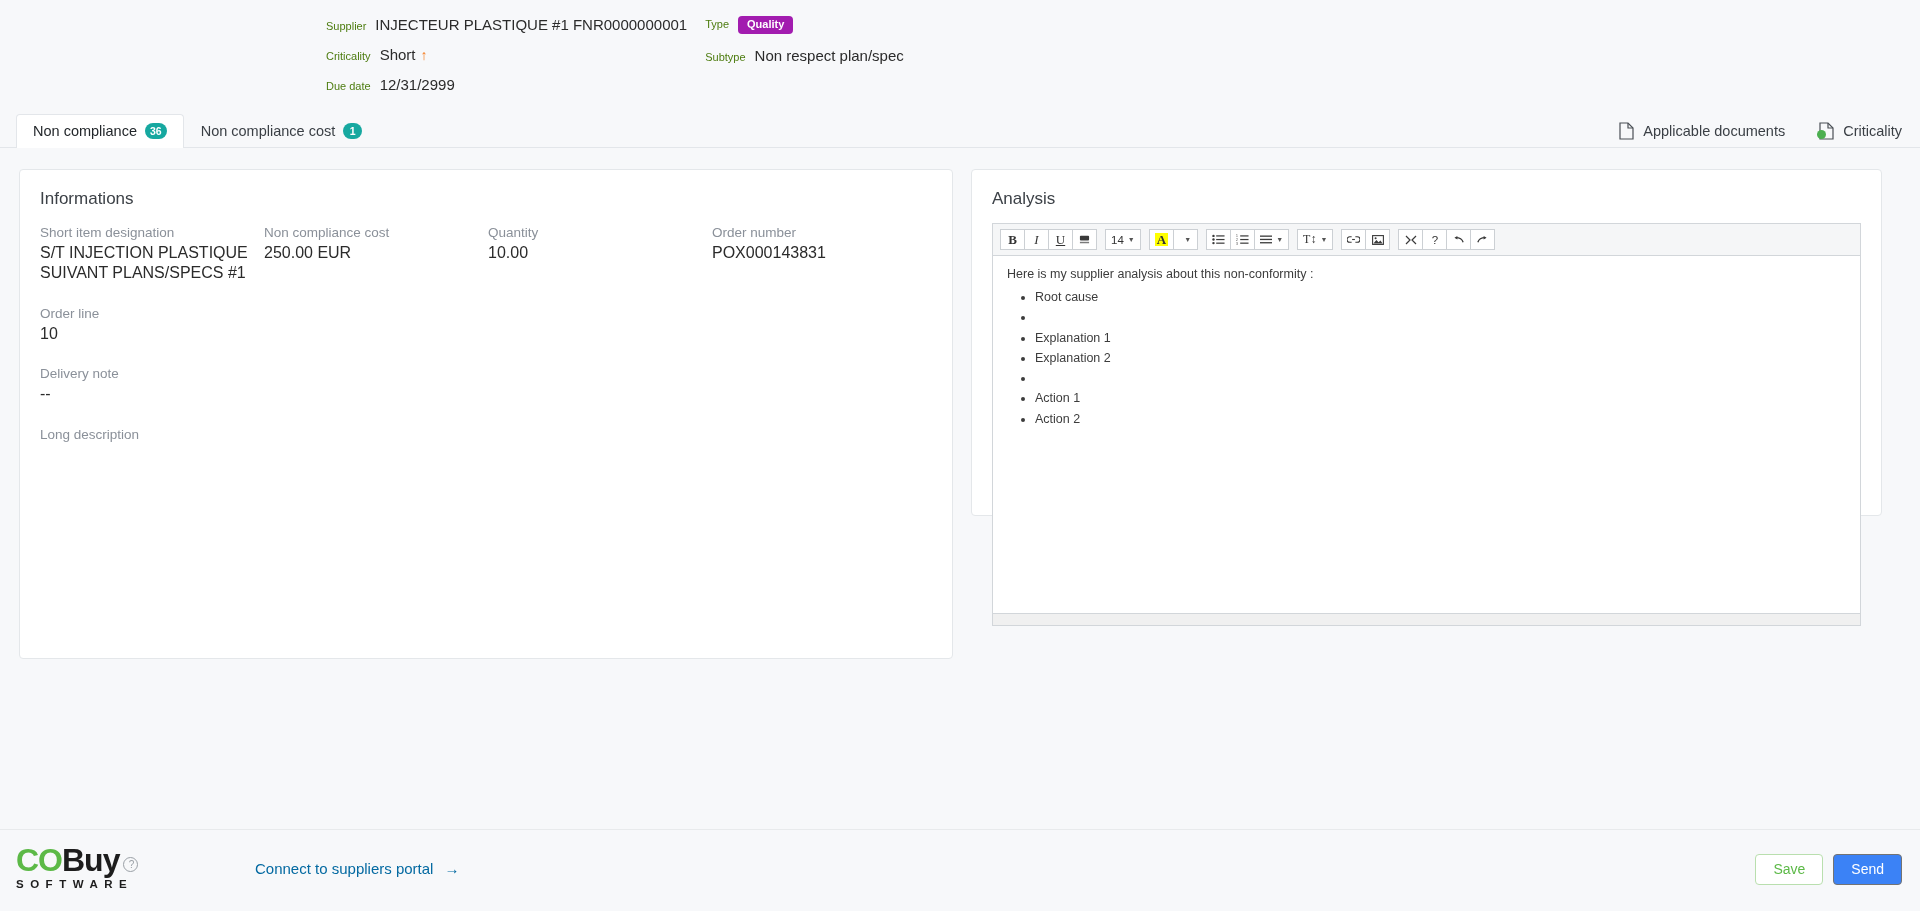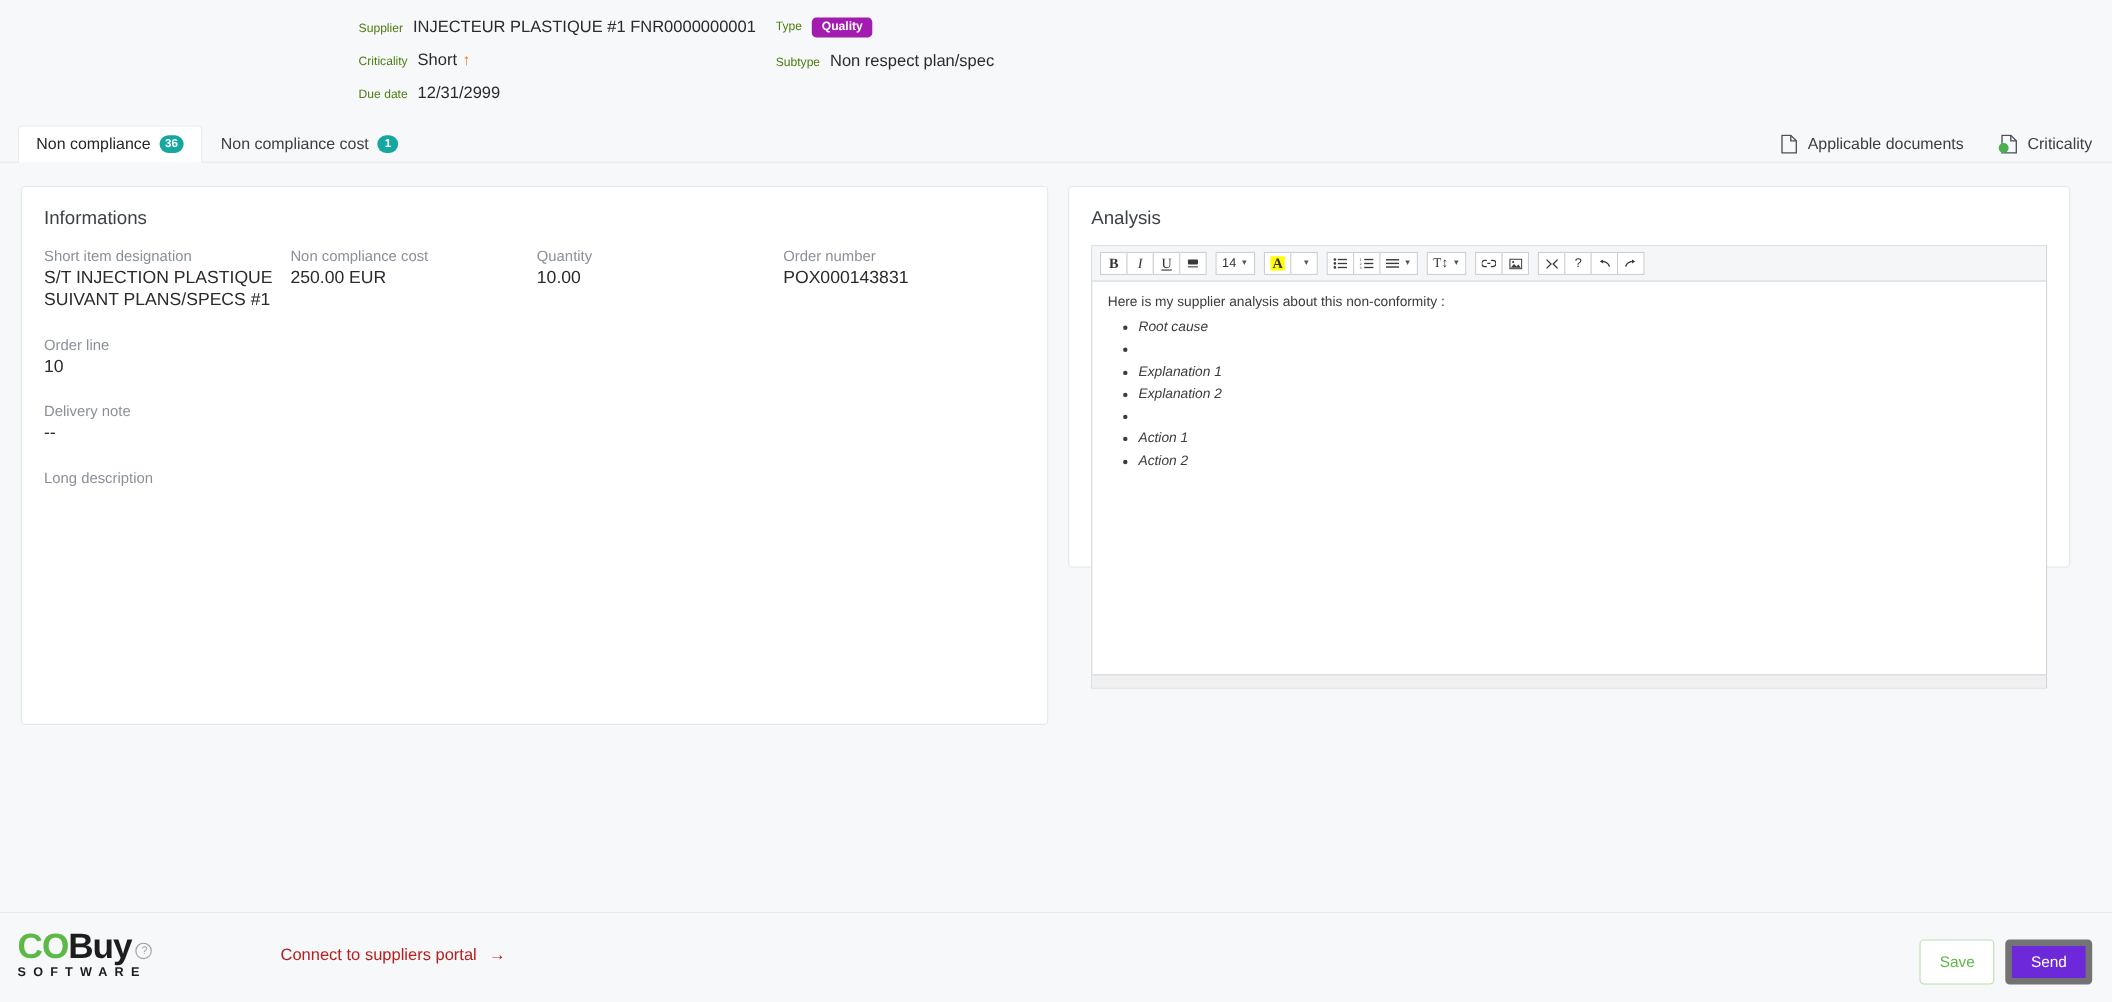--- a/index.html
+++ b/index.html
@@ -232,21 +232,21 @@
   .editor-body {
     height: 357px;
     padding: 11px 14px;
     font-size: 12.5px;
     color: #3c3c3c;
     font-family: "Liberation Sans", sans-serif;
     overflow: hidden;
   }
   .editor-body p { margin-bottom: 6px; }
   .editor-body ul { margin-left: 28px; }
-  .editor-body li { line-height: 1.62; list-style: disc; font-style: italic; }
+  .editor-body li { line-height: 1.62; list-style: disc; }
   .editor-body li.blank { min-height: 14px; }
   .editor-resize {
     height: 12px;
     background: #f0f0f0;
     border-top: 1px solid #d2d6da;
   }
 
   
   .footer {
     position: absolute;
@@ -287,41 +287,41 @@
     font-size: 11.5px;
     font-weight: bold;
     letter-spacing: 6.5px;
     color: #1d1d1d;
     margin-top: 2px;
   }
   .portal-link {
     position: absolute;
     left: 255px; top: 30px;
     font-size: 15px;
-    color: #b91c1c;
+    color: #0369a1;
     display: flex;
     align-items: center;
     gap: 11px;
     cursor: pointer;
   }
   .footer-actions {
     position: absolute;
     right: 18px; top: 24px;
     display: flex;
     gap: 10px;
   }
   .btn {
     font-size: 14px;
     border-radius: 4px;
     padding: 7px 17px;
     cursor: pointer;
     line-height: 1.1;
   }
   .btn-save { background: #fff; color: #5cb947; border: 1px solid #b9dfae; }
-  .btn-send { background: #6d28d9; color: #fff; border: 6px solid #737373; }
+  .btn-send { background: #3b82f6; color: #fff; border: 1px solid #737373; }
 </style>
 </head>
 <body>
 
 <div class="header">
 
   <div class="hdr-fields">
     <div class="field-col col1">
       <div class="field-row">
         <span class="field-label">Supplier</span>

